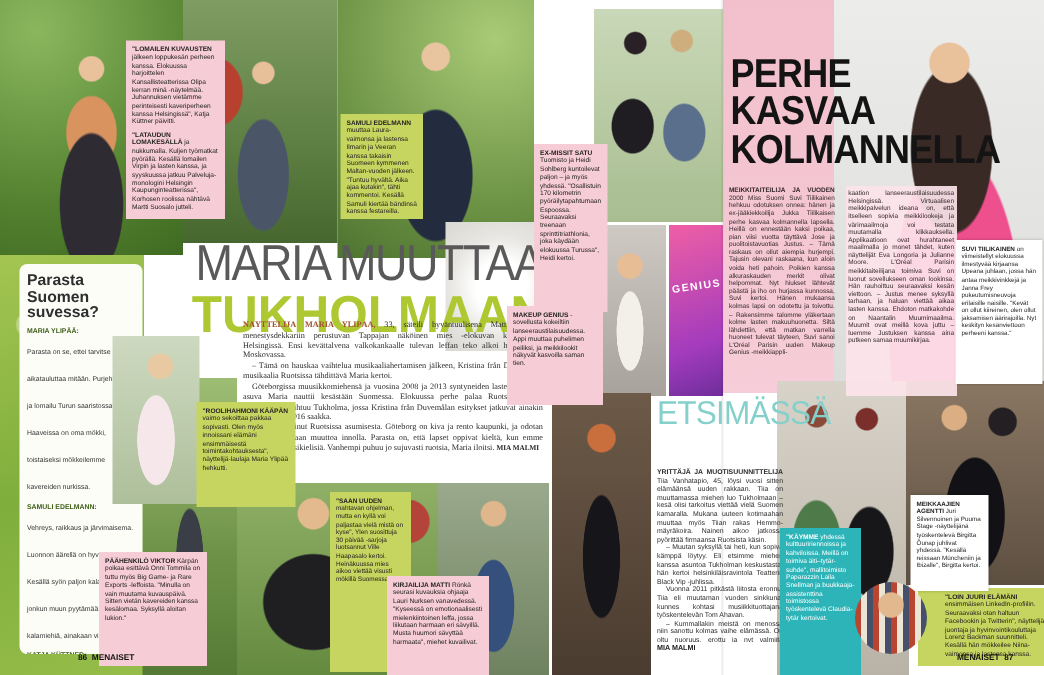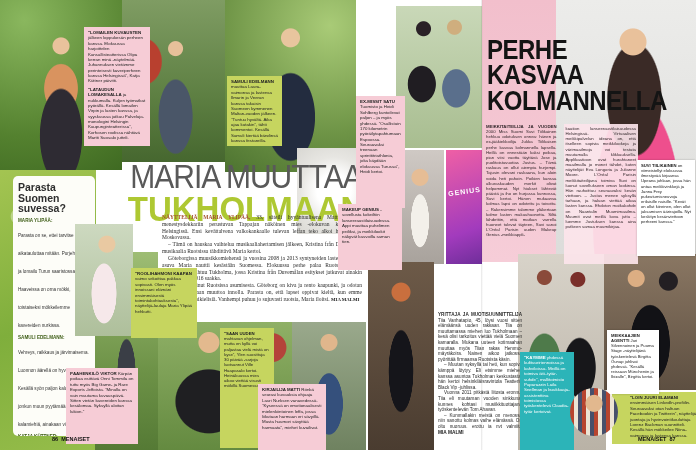--- a/index.html
+++ b/index.html
@@ -190,20 +190,21 @@
   <div class="cap cap-pink" style="left:258px;top:384px;width:60px;height:62px;">
     <p><b>KIRJAILIJA MATTI</b><span> Rönkä seurasi kuvauksia ohjaaja Lauri Nurksen vanavedessä. "Kyseessä on emotionaalisesti mielenkiintoinen leffa, jossa liikutaan harmaan eri sävyillä. Musta huumori sävyttää harmaata", miehet kuvailivat.</span></p>
   </div>
 
   <div class="photo" style="left:368px;top:262px;width:66px;height:188px;background:
          radial-gradient(circle at 50% 16%,#c96f3e 0 9px,rgba(0,0,0,0) 10px),
          radial-gradient(ellipse at 50% 58%,#15151a 0 26%,rgba(0,0,0,0) 27%),
          linear-gradient(180deg,#6d5a48,#4a3c30);"></div>
 
   <div id="kotia-hl">
+    <div>ETSIMÄSSÄ</div>
   </div>
 
   <div id="kotia-body" class="body-sans">
     <p><span class="lead">YRITTÄJÄ JA MUOTISUUNNITTELIJA</span><span> Tiia Vanhatapio, 45, löysi vuosi sitten elämäänsä uuden rakkaan. Tiia on muuttamassa miehen luo Tukholmaan – kesä olisi tarkoitus viettää vielä Suomen kamaralla. Mukana uuteen kotimaahan muuttaa myös Tiian rakas Hemmo-mäyräkoira. Nainen aikoo jatkossa pyörittää firmaansa Ruotsista käsin.</span></p>
     <p class="indent">– Muutan syksyllä tai heti, kun sopiva kämppä löytyy. Eli etsimme miehen kanssa asuntoa Tukholman keskustasta, hän kertoi helsinkiläisravintola Teatterin Black Vip -juhlissa.</p>
     <p class="indent">Vuonna 2011 pitkästä liitosta eronnut Tiia eli muutaman vuoden sinkkuna, kunnes kohtasi musiikkituottajana työskentelevän Tom Ahavan.</p>
     <p class="indent">– Kummallakin meistä on menossa niin sanottu kolmas vaihe elämässä. On oltu nuoruus, erottu ja nyt valmiita alkavaan parisuhteeseen, Tiia pohti.</p>
   </div>
   <div id="kotia-byline" class="byline">MIA MALMI</div>
 

